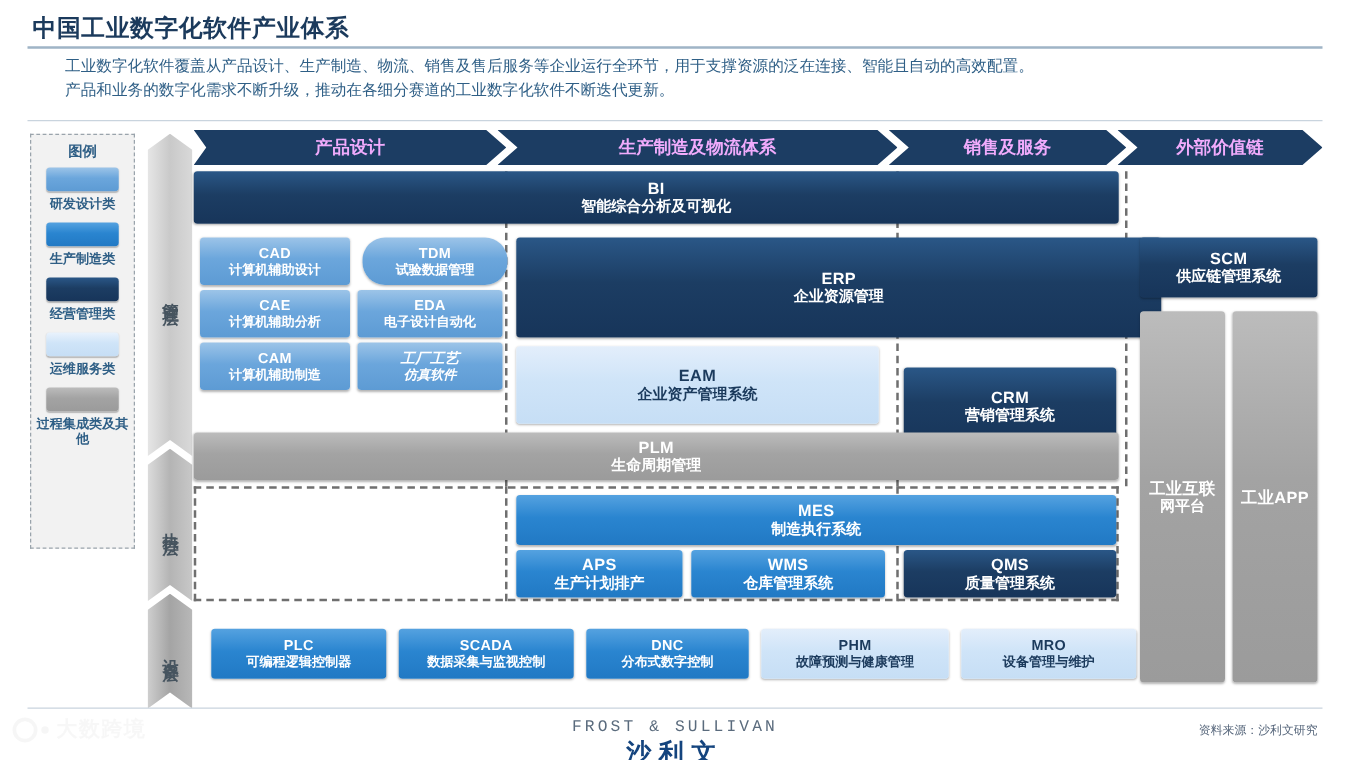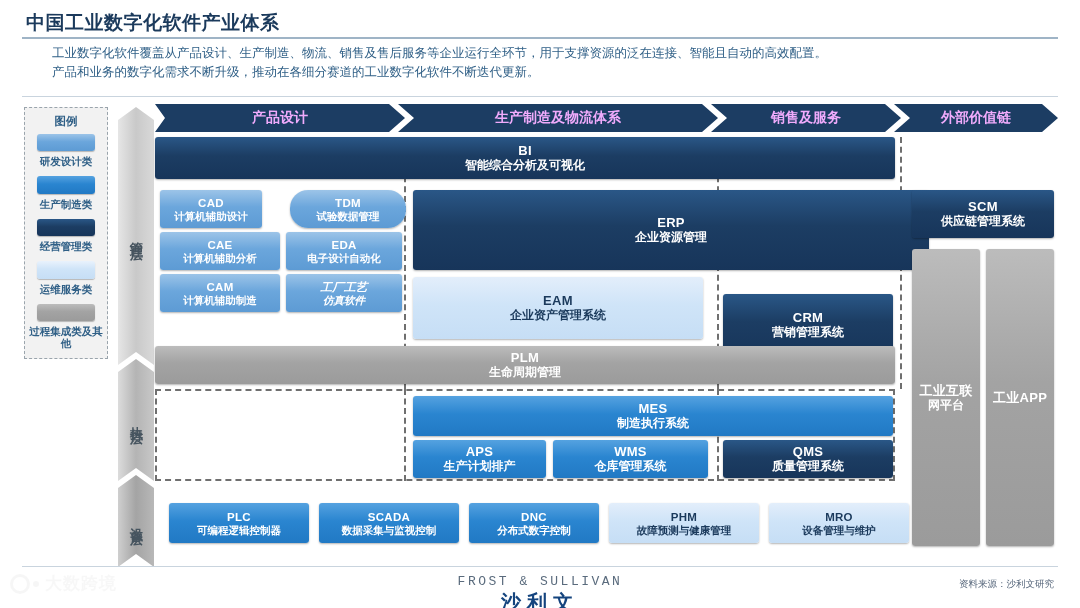--- a/index.html
+++ b/index.html
@@ -22,21 +22,21 @@
     position:absolute;left:52px;top:44px;width:1010px;
     font-size:12.5px;line-height:19px;color:#2f5f86;
   }
   .subtitle div{white-space:nowrap;}
   .head-rule{
     position:absolute;left:22px;top:96px;width:1036px;height:1px;background:#c9d4de;
   }
 
   
   .legend{
-    position:absolute;left:24px;top:107px;width:84px;height:252px;
+    position:absolute;left:24px;top:107px;width:84px;height:332px;
     border:1px dashed #9aa4ac;background:#f2f2f2;box-sizing:border-box;
     display:flex;flex-direction:column;align-items:center;padding-top:6px;
   }
   .legend-title{font-size:11.5px;color:#2f5f86;font-weight:bold;margin-bottom:5px;}
   .legend-sw{
     width:58px;height:19px;border-radius:3px;margin-bottom:4px;
     box-shadow:0 1px 1px rgba(0,0,0,.25);
   }
   .legend-lbl{
     font-size:10.5px;color:#2f5f86;font-weight:bold;text-align:center;
@@ -175,21 +175,21 @@
 
     <div class="vsep" style="left:249px;height:252px;"></div>
     <div class="vsep" style="left:562px;height:252px;"></div>
     <div class="vsep" style="left:745px;height:252px;"></div>
 
     <div class="box c-mgmt" style="left:0;top:0;width:740px;height:42px;">
       <div class="k">BI</div>
       <div class="n">智能综合分析及可视化</div>
     </div>
 
-    <div class="box sm c-design" style="left:5px;top:53px;width:102px;height:38px;">
+    <div class="box sm c-design" style="left:5px;top:53px;width:120px;height:38px;">
       <div class="k">CAD</div>
       <div class="n">计算机辅助设计</div>
     </div>
     <div class="box sm c-design" style="left:135px;top:53px;width:116px;height:38px;border-radius:18px;">
       <div class="k">TDM</div>
       <div class="n">试验数据管理</div>
     </div>
 
     <div class="box sm c-design" style="left:5px;top:95px;width:120px;height:38px;">
       <div class="k">CAE</div>

